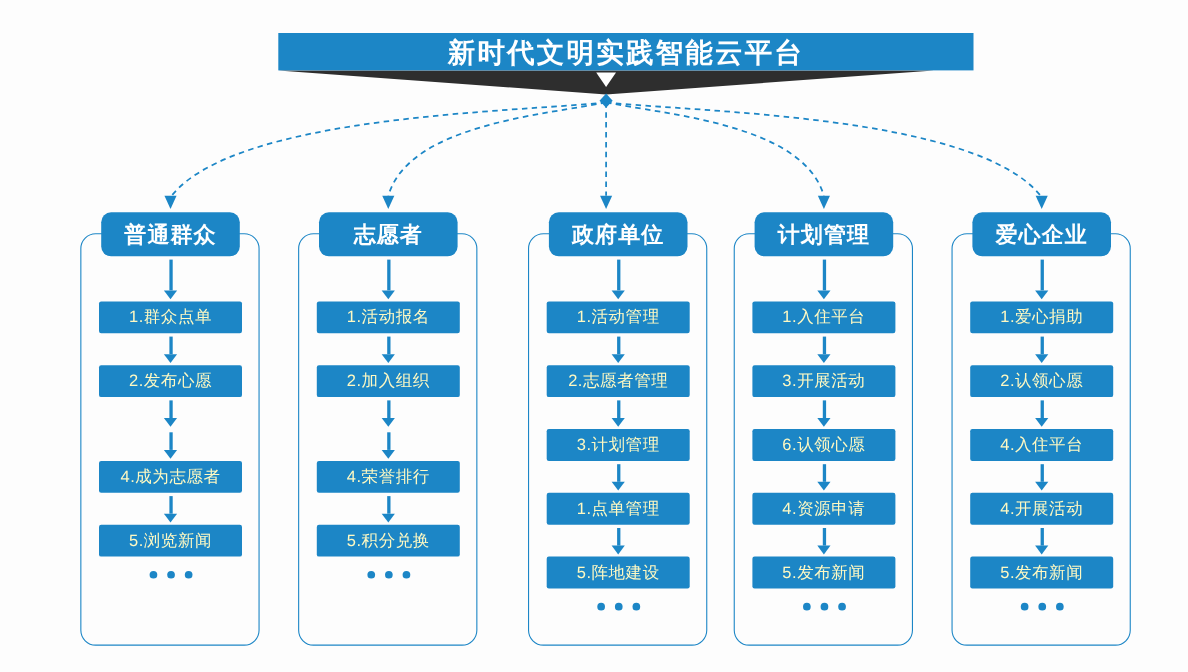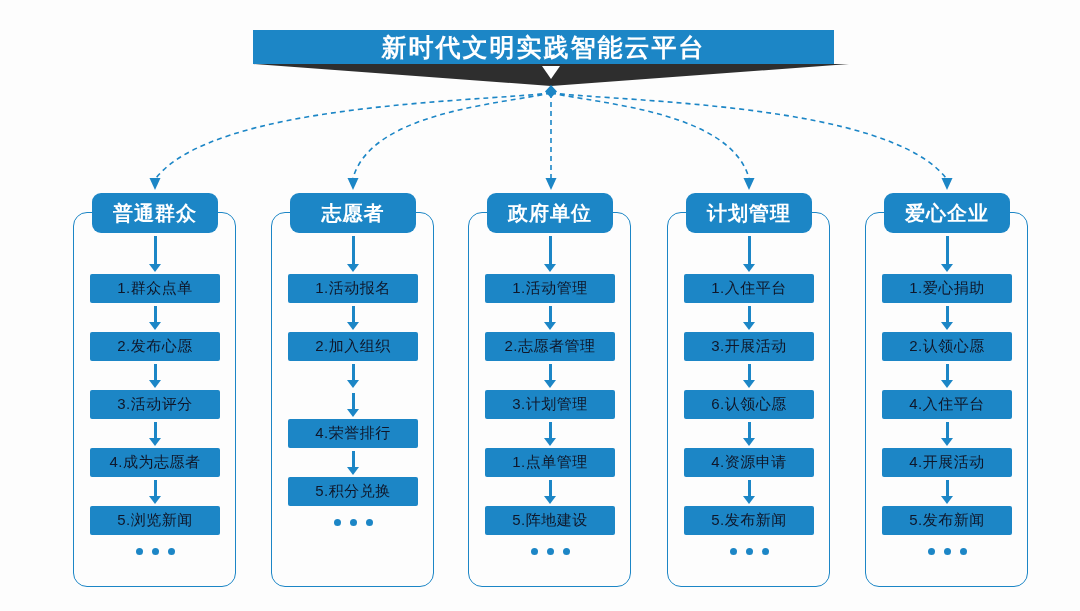--- a/index.html
+++ b/index.html
@@ -7,21 +7,21 @@
     --dark:#2e2e2e;
     --bg:#fdfdfd;
   }
   html,body{margin:0;padding:0;}
   body{
     width:1080px;height:611px;position:relative;overflow:hidden;
     background:var(--bg);
     font-family:"Liberation Sans","DejaVu Sans",sans-serif;
   }
   .banner{
-    position:absolute;left:253px;top:30px;width:581px;height:34px;
+    position:absolute;left:253px;top:30px;width:632px;height:34px;
     background:var(--blue);color:#fff;
     display:flex;align-items:center;justify-content:center;
     font-size:25px;font-weight:bold;letter-spacing:2px;
     z-index:3;
   }
   svg.overlay{position:absolute;left:0;top:0;width:1080px;height:611px;pointer-events:none;z-index:1;}
   .column{
     position:absolute;top:193px;width:164px;
     display:flex;flex-direction:column;align-items:center;
     z-index:2;
@@ -32,21 +32,21 @@
     background:transparent;
   }
   .col-header{
     position:relative;z-index:2;width:126px;height:40px;
     background:var(--blue);border-radius:9px;color:#fff;
     display:flex;align-items:center;justify-content:center;
     font-size:20px;font-weight:bold;letter-spacing:1px;
   }
   .step{
     position:relative;z-index:2;width:130px;height:29px;
-    background:var(--blue);border-radius:2px;color:#0f172a;
+    background:var(--blue);border-radius:2px;color:#fef9c3;
     display:flex;align-items:center;justify-content:center;
     font-size:15px;letter-spacing:0.5px;white-space:nowrap;
   }
   .v-arrow{
     position:relative;z-index:2;width:3px;background:var(--blue);
     margin:3px auto 10px;
   }
   .v-arrow::after{
     content:"";position:absolute;top:100%;left:50%;transform:translateX(-50%);
     width:0;height:0;border:6px solid transparent;border-top:8px solid var(--blue);border-bottom:none;
@@ -89,21 +89,20 @@
 </svg>
 
 <div class="column" style="left:73px">
   <div class="col-border"></div>
   <div class="col-header">普通群众</div>
   <div class="v-arrow long"></div>
   <div class="step">1.群众点单</div>
   <div class="v-arrow short"></div>
   <div class="step">2.发布心愿</div>
   <div class="v-arrow short"></div>
-  <div class="step">3.活动评分</div>
   <div class="v-arrow short"></div>
   <div class="step">4.成为志愿者</div>
   <div class="v-arrow short"></div>
   <div class="step">5.浏览新闻</div>
   <div class="dots">
     <span class="dot"></span>
     <span class="dot"></span>
     <span class="dot"></span>
 
   </div>
@@ -122,21 +121,21 @@
   <div class="v-arrow short"></div>
   <div class="step">5.积分兑换</div>
   <div class="dots">
     <span class="dot"></span>
     <span class="dot"></span>
     <span class="dot"></span>
 
   </div>
 </div>
 
-<div class="column" style="left:468px">
+<div class="column" style="left:480px">
   <div class="col-border"></div>
   <div class="col-header">政府单位</div>
   <div class="v-arrow long"></div>
   <div class="step">1.活动管理</div>
   <div class="v-arrow short"></div>
   <div class="step">2.志愿者管理</div>
   <div class="v-arrow short"></div>
   <div class="step">3.计划管理</div>
   <div class="v-arrow short"></div>
   <div class="step">1.点单管理</div>

